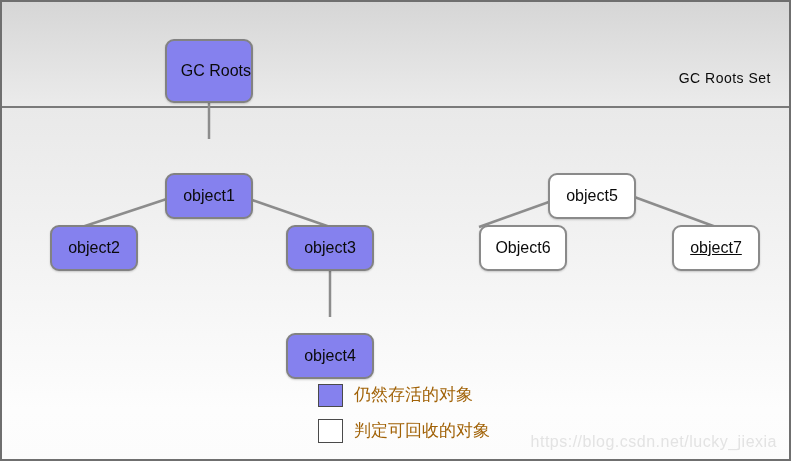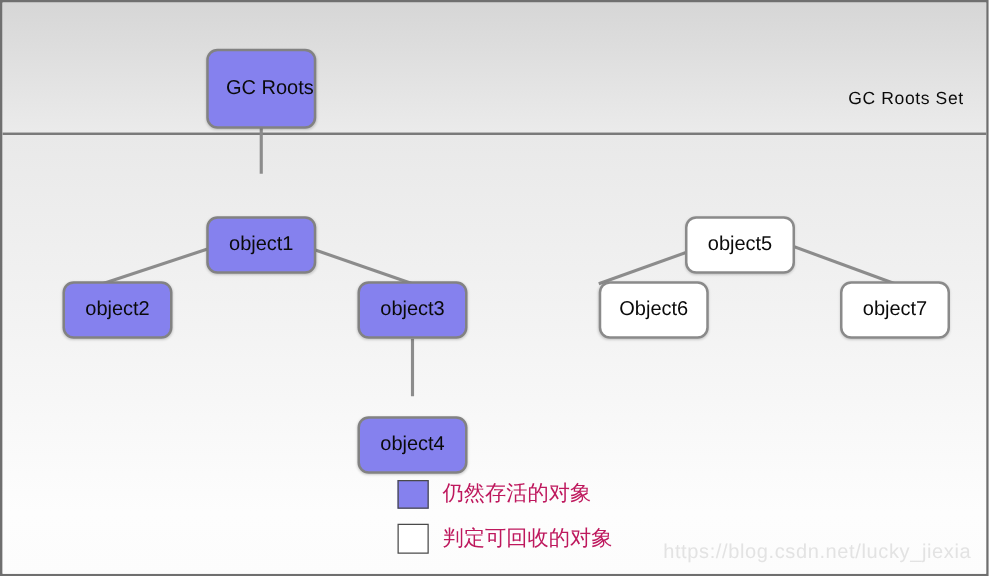--- a/index.html
+++ b/index.html
@@ -39,21 +39,21 @@
     font-size:14px;color:#0a0a0a;letter-spacing:0.5px;
   }
   .legend-swatch{
     position:absolute;width:25px;height:23px;box-sizing:border-box;
     border:1.5px solid #4a4a4a;
   }
   .legend-swatch.alive{background:#8581ee;}
   .legend-swatch.recyclable{background:#ffffff;}
   .legend-label{
     position:absolute;left:352px;
-    font-size:17px;color:#be185d;line-height:24px;white-space:nowrap;
+    font-size:17px;color:#a16207;line-height:24px;white-space:nowrap;
   }
   .watermark{
     position:absolute;right:12px;bottom:8px;
     font-size:16px;color:#e3e3e3;letter-spacing:0.5px;
     user-select:none;white-space:nowrap;
   }
 </style>
 </head>
 <body>
 
@@ -94,21 +94,21 @@
   </div>
 
   <div class="node recyclable" style="left:546px;top:136px;margin-top:35px;">
     <span>object5</span>
   </div>
 
   <div class="node recyclable" style="left:449px;top:223px;margin-left:28px;">
     <span>Object6</span>
   </div>
 
-  <div class="node recyclable" style="left:670px;top:223px;">
+  <div class="node recyclable" style="left:670px;top:223px;text-decoration:underline;">
     <span>object7</span>
   </div>
 
   <div class="legend-swatch alive" style="left:316px;top:382px;"></div>
   <div class="legend-label" style="top:381px;">仍然存活的对象</div>
 
   <div class="legend-swatch recyclable" style="left:316px;top:417px;height:24px;"></div>
   <div class="legend-label" style="top:417px;">判定可回收的对象</div>
 
   <div class="watermark">https://blog.csdn.net/lucky_jiexia</div>

